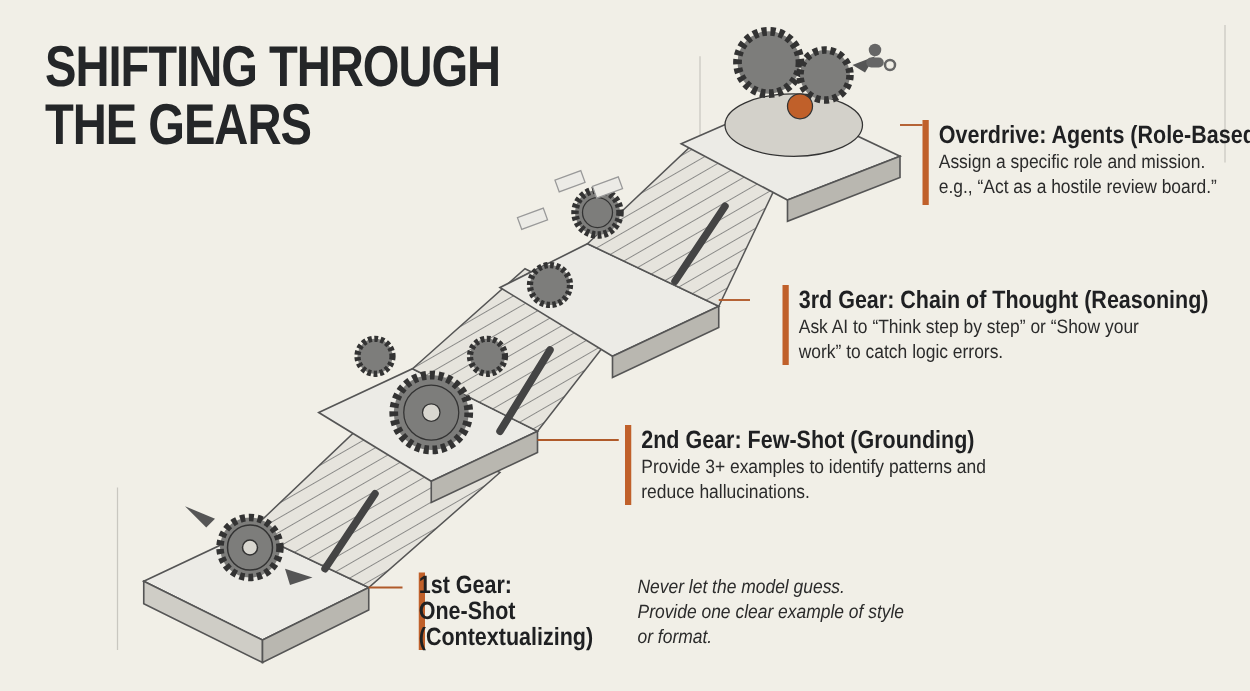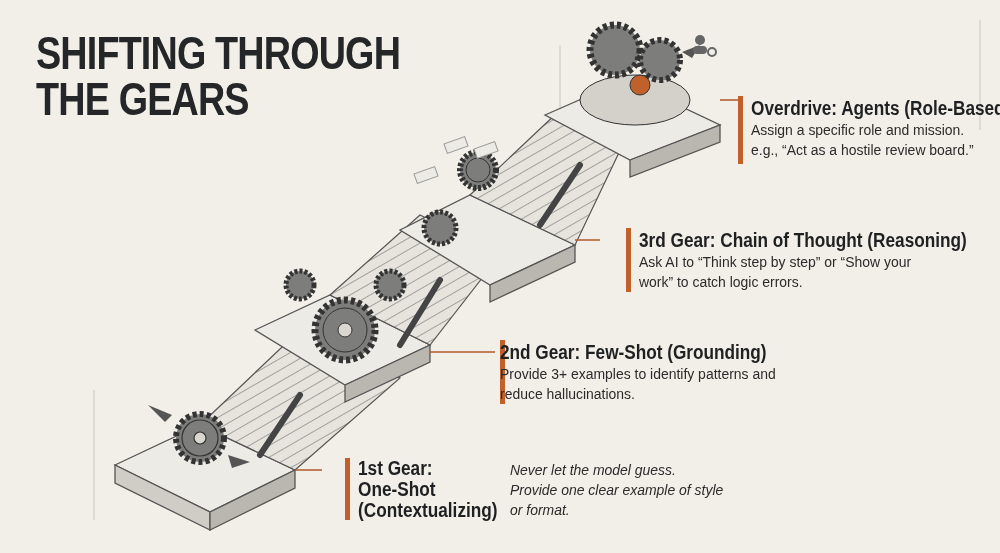--- a/index.html
+++ b/index.html
@@ -123,28 +123,28 @@
   <div class="c-body">e.g., “Act as a hostile review board.”</div>
 </div>
 
 <div class="callout" style="left:626px; top:228px; height:64px; padding-left:13px;">
   <div class="bar"></div>
   <div class="c-title">3rd Gear: Chain of Thought (Reasoning)</div>
   <div class="c-body">Ask AI to “Think step by step” or “Show your</div>
   <div class="c-body">work” to catch logic errors.</div>
 </div>
 
-<div class="callout" style="left:500px; top:340px; height:64px; ">
+<div class="callout" style="left:500px; top:340px; height:64px; padding-left:13px;">
   <div class="bar"></div>
   <div class="c-title">2nd Gear: Few-Shot (Grounding)</div>
   <div class="c-body">Provide 3+ examples to identify patterns and</div>
   <div class="c-body">reduce hallucinations.</div>
 </div>
 
-<div class="callout" style="left:345px; top:458px; height:62px; padding-left:13px;">
+<div class="callout" style="left:335px; top:458px; height:62px; ">
   <div class="bar"></div>
   <div class="c-title" style="line-height:21px;">1st Gear:</div>
   <div class="c-title" style="line-height:21px;">One-Shot</div>
   <div class="c-title" style="line-height:21px;">(Contextualizing)</div>
 </div>
 <div class="callout" style="left:510px; top:460px;font-style:italic;">
   <div class="c-body">Never let the model guess.</div>
   <div class="c-body">Provide one clear example of style</div>
   <div class="c-body">or format.</div>
 </div>

